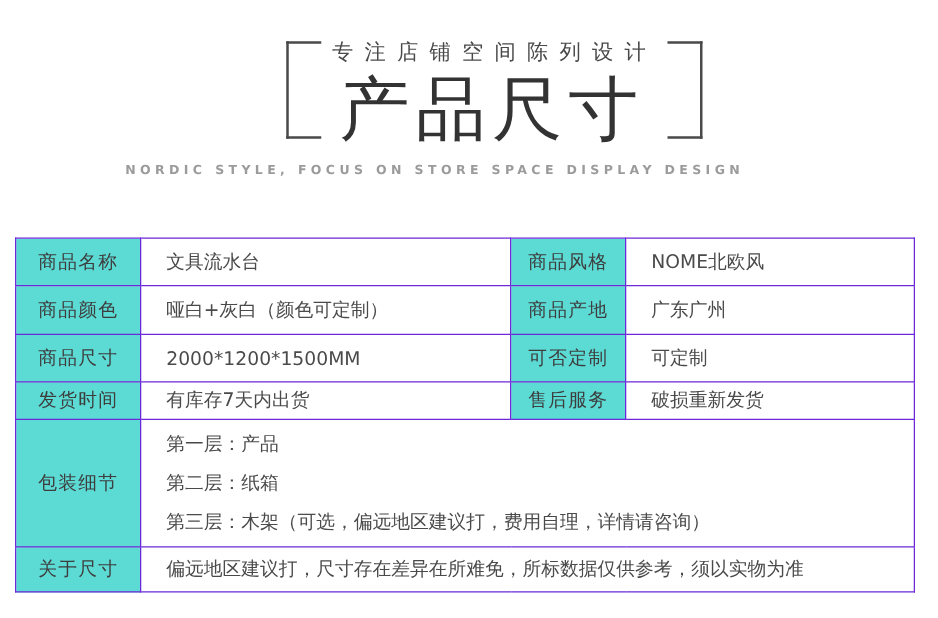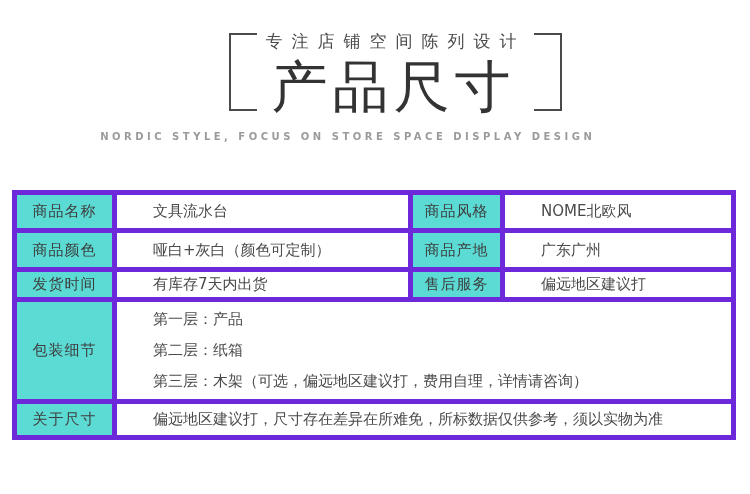--- a/index.html
+++ b/index.html
@@ -73,34 +73,34 @@
   
   .spec-table {
     position: absolute;
     top: 190px;
     left: 12px;
     width: 719px;
     border-collapse: collapse;
     table-layout: fixed;
   }
   .spec-table td {
-    border: 5px solid #6d28d9;
+    border: 1px solid #6d28d9;
     font-size: 15px;
     vertical-align: middle;
   }
   .cell-label {
     background: #5cdad4;
     color: #3d3d3d;
     text-align: center;
     letter-spacing: 1px;
   }
   .cell-value {
     background: #ffffff;
     color: #4a4a4a;
-    padding-left: 36px;
+    padding-left: 20px;
     text-align: left;
   }
   .row-std-1 { height: 38px; }
   .row-std-2 { height: 39px; }
   .row-std-3 { height: 38px; }
   .row-std-4 { height: 30px; margin-left: 12px; }
   .row-packaging { height: 102px; }
   .row-note { height: 36px; margin-left: 24px; }
   .packaging-line { line-height: 31px; }
 </style>
@@ -128,25 +128,31 @@
       <td class="cell-value">文具流水台</td>
       <td class="cell-label">商品风格</td>
       <td class="cell-value">NOME北欧风</td>
     </tr>
     <tr class="row-std-2">
       <td class="cell-label">商品颜色</td>
       <td class="cell-value">哑白+灰白（颜色可定制）</td>
       <td class="cell-label">商品产地</td>
       <td class="cell-value">广东广州</td>
     </tr>
+    <tr class="row-std-3">
+      <td class="cell-label">商品尺寸</td>
+      <td class="cell-value">2000*1200*1500MM</td>
+      <td class="cell-label">可否定制</td>
+      <td class="cell-value">可定制</td>
+    </tr>
     <tr class="row-std-4">
       <td class="cell-label">发货时间</td>
       <td class="cell-value">有库存7天内出货</td>
       <td class="cell-label">售后服务</td>
-      <td class="cell-value">偏远地区建议打</td>
+      <td class="cell-value">破损重新发货</td>
     </tr>
     <tr class="row-packaging">
       <td class="cell-label">包装细节</td>
       <td class="cell-value" colspan="3">
         <div class="packaging-line">第一层：产品</div>
         <div class="packaging-line">第二层：纸箱</div>
         <div class="packaging-line">第三层：木架（可选，偏远地区建议打，费用自理，详情请咨询）</div>
       </td>
     </tr>
     <tr class="row-note">

